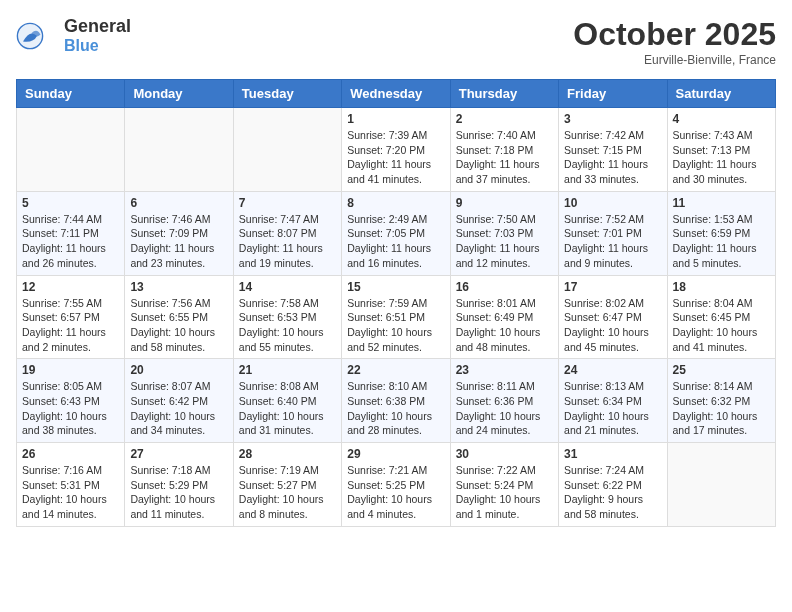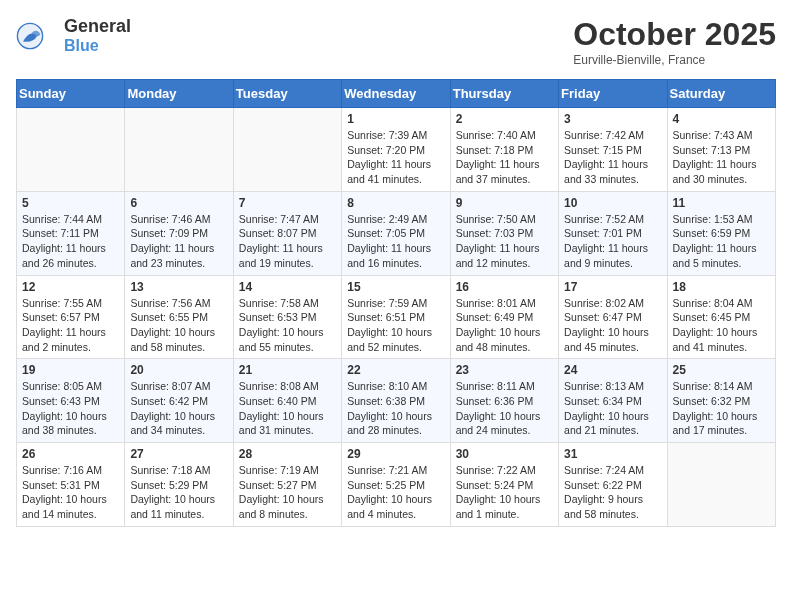--- a/index.html
+++ b/index.html
@@ -29,41 +29,42 @@
     .logo-text-blue {
       font-size: 16px;
       font-weight: bold;
       color: #4a90d9;
     }
     .logo-icon {
       width: 28px;
       height: 28px;
     }
     .title-block {
+      text-align: right;
     }
     .month-title {
       font-size: 32px;
       font-weight: bold;
       color: #333;
     }
     .location-title {
       font-size: 12px;
       color: #555;
     }
     .calendar {
       width: 100%;
       border-collapse: collapse;
       border: 1px solid #ccc;
     }
     .calendar th {
       background-color: #3a78c9;
       color: #fff;
       font-size: 13px;
       font-weight: bold;
-      padding: 6px 2px;
+      padding: 6px 8px;
       text-align: left;
       border: 1px solid #2a68b9;
     }
     .calendar td {
       vertical-align: top;
       border: 1px solid #ddd;
       padding: 4px 5px;
       width: 108px;
       min-height: 80px;
       font-size: 10.5px;

